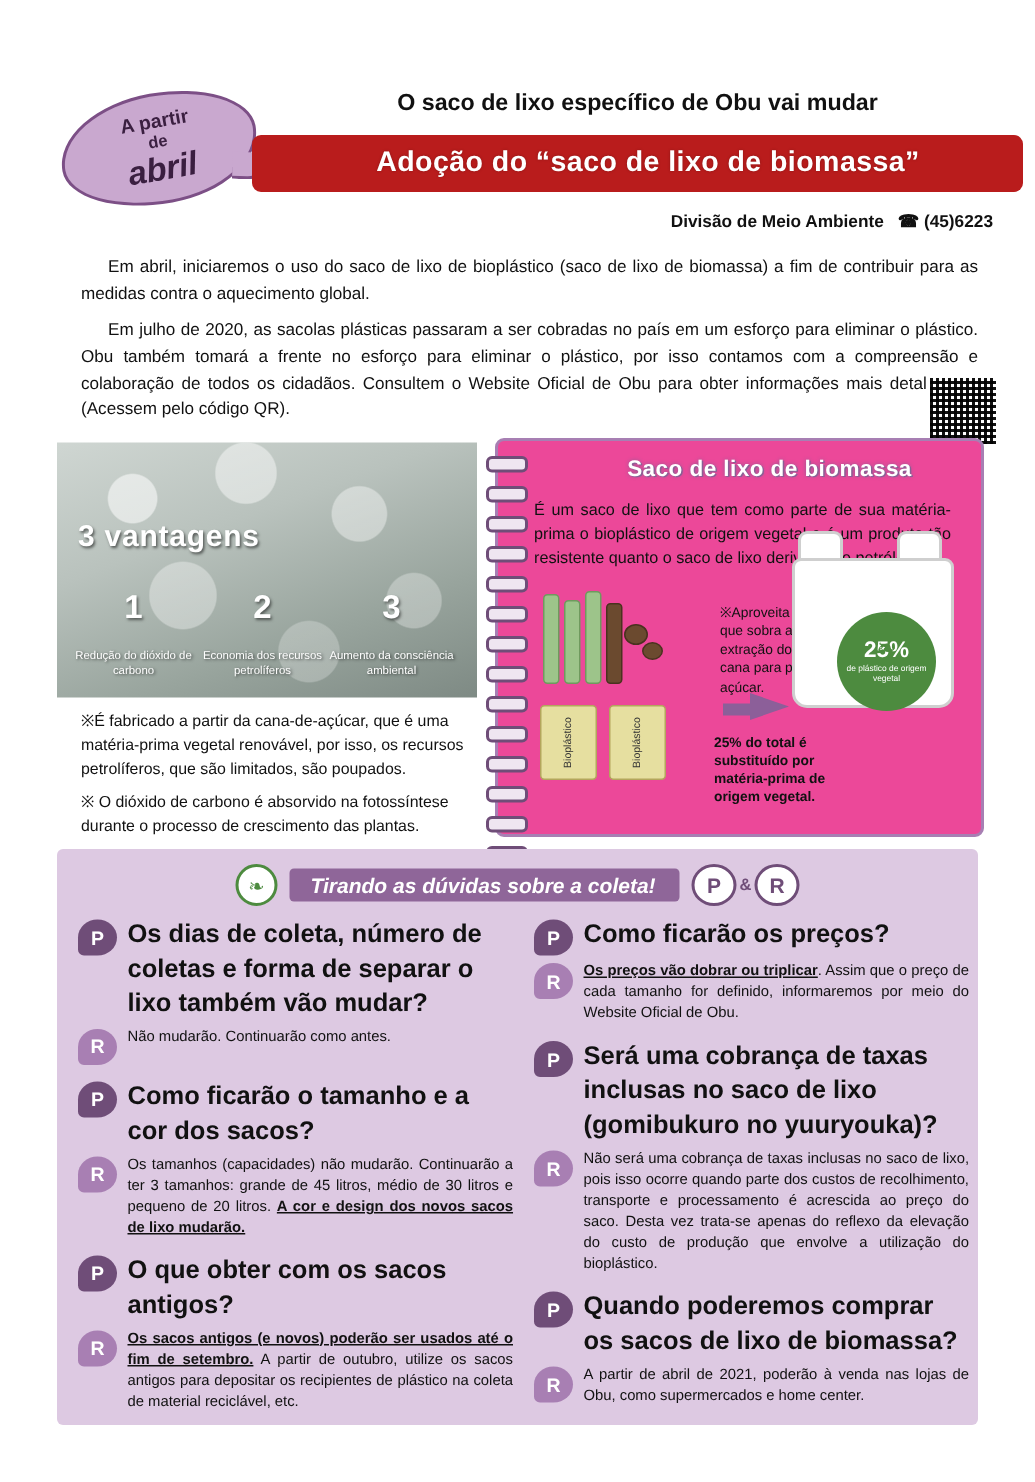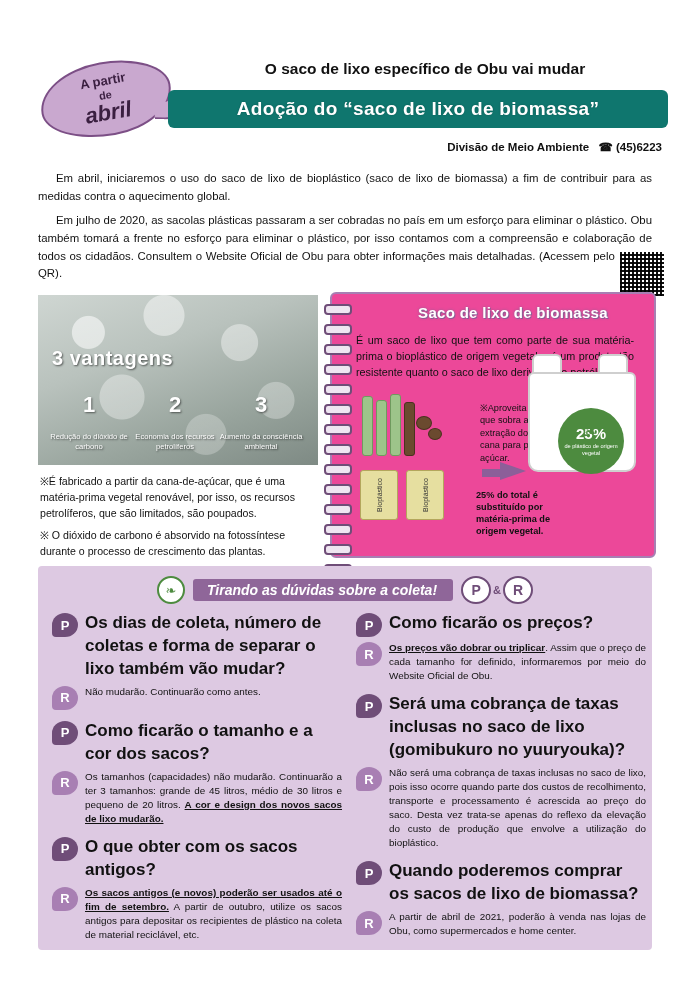--- a/index.html
+++ b/index.html
@@ -30,39 +30,39 @@
     background:#c9a8cf;border:2px solid #7c4f86;border-left:none;border-top:none;
     border-radius:0 0 14px 0;transform:rotate(12deg);
   }
 
   .title1{
     position:absolute;left:190px;top:36px;width:470px;
     text-align:center;font-size:15.5px;font-weight:bold;color:#111;
   }
   .title2wrap{
     position:absolute;left:168px;top:66px;width:500px;height:38px;
-    background:#0f766e;border-radius:6px;
-    display:flex;align-items:center;justify-content:center;
+    background:#b91c1c;border-radius:6px;
+    display:flex;align-items:center;justify-content:center;padding-left:14px;
   }
   .title2{
     font-size:19px;font-weight:bold;color:#ffffff;letter-spacing:.3px;
     text-shadow:0 0 2px rgba(0,0,0,.25);
   }
 
   .dept{
     position:absolute;right:28px;top:140px;font-size:11.5px;font-weight:bold;color:#111;
   }
   .dept .phone{margin-left:6px;}
 
   
   .intro{
     position:absolute;left:38px;top:170px;width:614px;
     font-size:11.4px;line-height:1.55;color:#111;text-align:justify;
   }
-  .intro p{margin:0 0 7px 0;text-indent:18px;}
+  .intro p{margin:0 0 7px 16px;text-indent:18px;}
   .qr{
     position:absolute;right:24px;top:250px;width:44px;height:44px;
     background:
       repeating-linear-gradient(90deg,#111 0 2px,#fff 2px 4px),
       repeating-linear-gradient(0deg,#111 0 2px,#fff 2px 4px);
     background-blend-mode:multiply;
     border:2px solid #fff;
   }
 
   
@@ -87,21 +87,21 @@
   }
   .adv{position:absolute;bottom:14px;display:flex;align-items:flex-start;}
   .adv-item{width:86px;text-align:center;color:#fff;}
   .adv-num{font-size:22px;font-weight:bold;line-height:1;text-shadow:1px 1px 2px rgba(0,0,0,.5);}
   .adv-txt{font-size:7.6px;line-height:1.25;margin-top:16px;text-shadow:1px 1px 2px rgba(0,0,0,.6);}
 
   .leftnotes{
     position:absolute;left:38px;top:474px;width:282px;
     font-size:10.6px;line-height:1.5;color:#111;
   }
-  .leftnotes p{margin:0 0 6px 2px;}
+  .leftnotes p{margin:0 0 6px 16px;}
 
   
   .note{
     position:absolute;left:330px;top:292px;width:322px;height:262px;
     background:#ec4899;border:2px solid #a77fb3;border-radius:6px;
   }
   .rings{position:absolute;left:-8px;top:10px;width:20px;height:240px;}
   .ring{width:24px;height:7px;border:2px solid #6f4d78;border-radius:4px;background:#efe6f1;margin-bottom:9px;}
   .note-h{
     position:absolute;left:56px;top:10px;width:250px;text-align:center;

